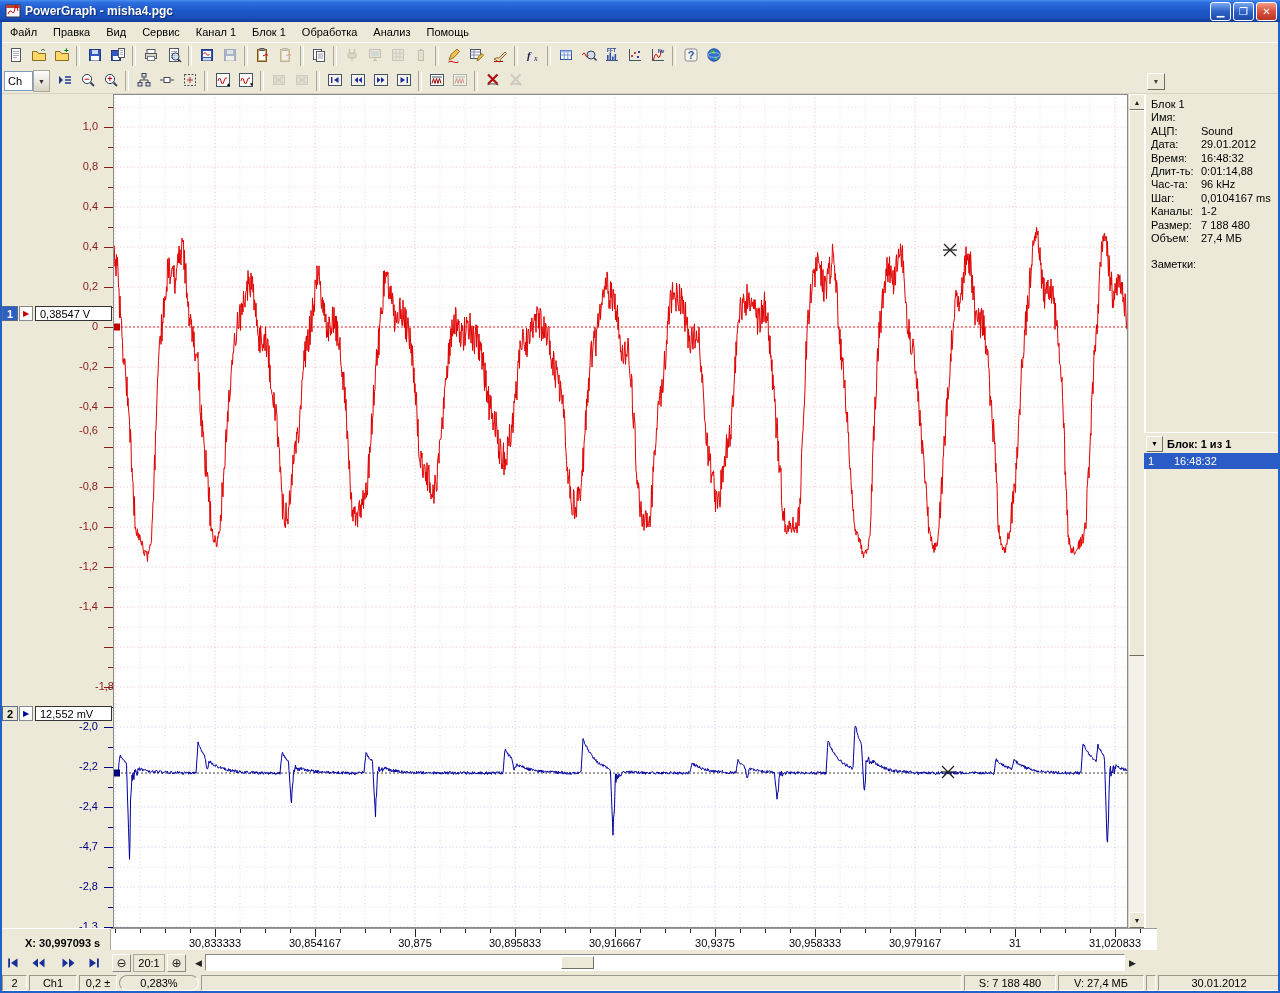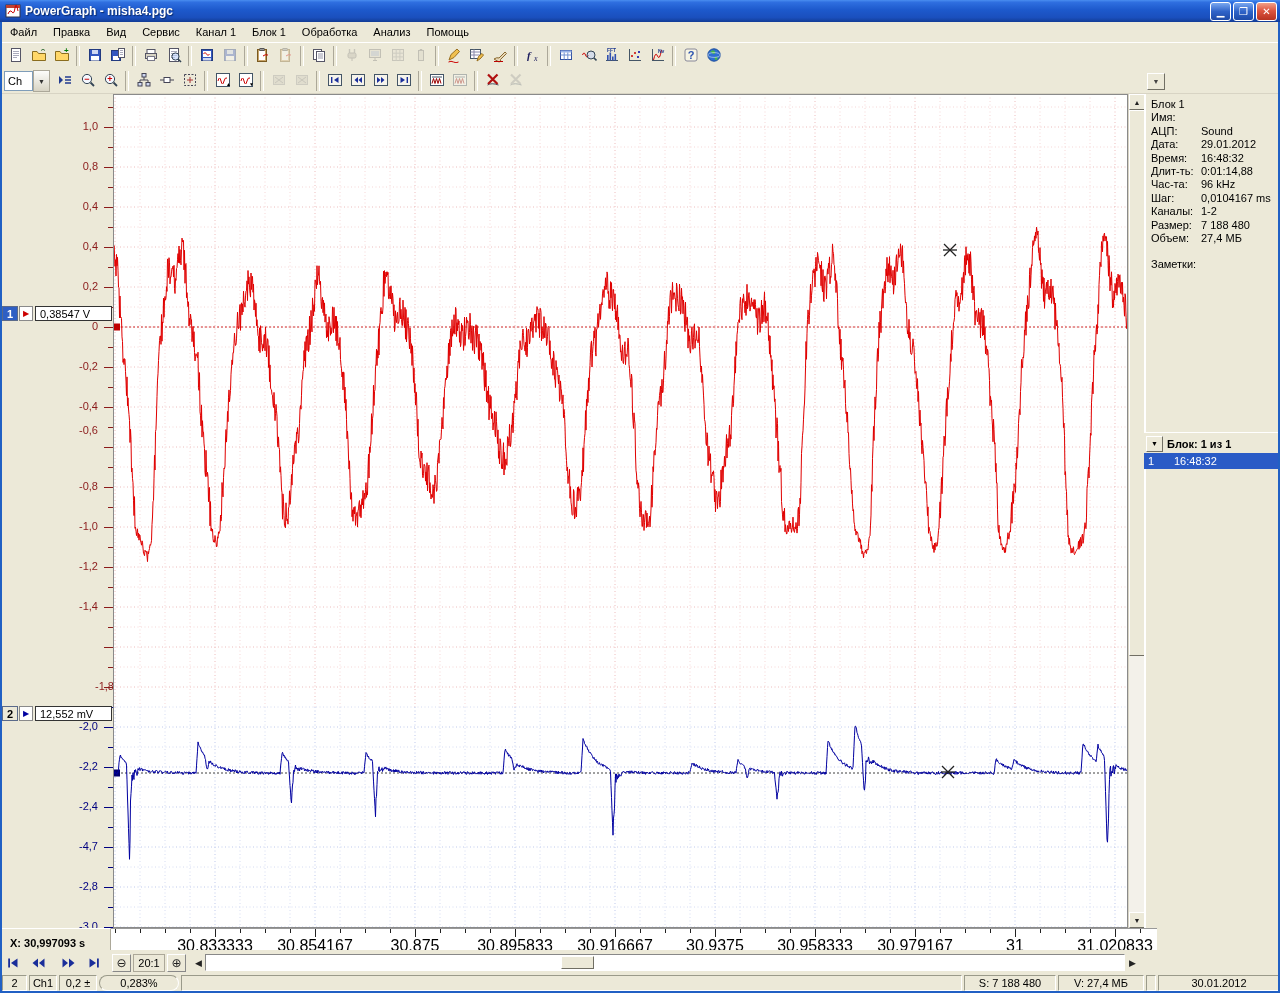--- a/index.html
+++ b/index.html
@@ -42,23 +42,23 @@
   .chan-val{width:77px;height:15px;background:#fff;border:1px solid #333;box-sizing:border-box;
     display:flex;align-items:center;padding-left:4px;margin-left:2px;font-size:11px;}
   
   .vscroll{position:absolute;left:1128px;top:94px;width:16px;height:834px;background:#f3f1ea;border-left:1px solid #d8d4c4;box-sizing:border-box;}
   .sbtn{position:absolute;width:16px;height:16px;background:#ece9d8;border:1px solid;border-color:#fff #716f64 #716f64 #fff;
     box-sizing:border-box;display:flex;align-items:center;justify-content:center;font-size:7px;color:#222;}
   .sthumb{position:absolute;background:#ece9d8;border:1px solid;border-color:#fff #716f64 #716f64 #fff;box-sizing:border-box;}
   
   .xcursor{position:absolute;left:0;top:928px;width:111px;height:30px;background:#ece9d8;
     border:1px solid;border-color:#fff #aca899 #aca899 #fff;box-sizing:border-box;
-    display:flex;align-items:center;padding-left:9px;font-weight:bold;}
+    display:flex;align-items:center;padding-left:24px;font-weight:bold;}
   .xstrip{position:absolute;left:111px;top:928px;width:1046px;height:22px;background:#fff;border-top:1px solid #999;box-sizing:border-box;}
-  .xlab{position:absolute;top:8px;font-size:16px;transform:translateX(-50%);white-space:nowrap;}
+  .xlab{position:absolute;top:8px;font-size:11px;transform:translateX(-50%);white-space:nowrap;}
   .xtick{position:absolute;top:0;width:1px;background:#222;}
   
   .botbar{position:absolute;left:0;top:950px;width:1280px;height:25px;background:#ece9d8;display:flex;align-items:center;}
   .navbtn{width:25px;height:21px;display:flex;align-items:center;justify-content:center;}
   .zbtn{width:19px;height:18px;background:#ece9d8;border:1px solid;border-color:#fff #888 #888 #fff;
     box-sizing:border-box;display:flex;align-items:center;justify-content:center;font-size:12px;color:#222;}
   .zratio{width:32px;height:18px;border:1px solid #aca899;box-sizing:border-box;display:flex;align-items:center;justify-content:center;margin:0 2px;}
   .htrack{position:relative;height:17px;background:#fff;border:1px solid;border-color:#888 #fff #fff #888;box-sizing:border-box;flex:0 0 auto;}
   .hthumb{position:absolute;top:1px;height:13px;background:#ece9d8;border:1px solid;border-color:#fff #716f64 #716f64 #fff;box-sizing:border-box;}
   
@@ -499,21 +499,21 @@
       <div class="ytick" style="top: 653px; left: 108px; width: 5px; background: rgb(0, 0, 128);"></div>
       <div class="ylab" style="top: 706px; left: 0px; color: rgb(0, 0, 128);">-2,4</div>
       <div class="ytick" style="top: 713px; left: 104px; width: 9px; background: rgb(0, 0, 128);"></div>
       <div class="ytick" style="top: 693px; left: 108px; width: 5px; background: rgb(0, 0, 128);"></div>
       <div class="ylab" style="top: 746px; left: 0px; color: rgb(0, 0, 128);">-4,7</div>
       <div class="ytick" style="top: 753px; left: 104px; width: 9px; background: rgb(0, 0, 128);"></div>
       <div class="ytick" style="top: 733px; left: 108px; width: 5px; background: rgb(0, 0, 128);"></div>
       <div class="ylab" style="top: 786px; left: 0px; color: rgb(0, 0, 128);">-2,8</div>
       <div class="ytick" style="top: 793px; left: 104px; width: 9px; background: rgb(0, 0, 128);"></div>
       <div class="ytick" style="top: 773px; left: 108px; width: 5px; background: rgb(0, 0, 128);"></div>
-      <div class="ylab" style="top: 826px; left: 0px; color: rgb(0, 0, 128);">-3,0</div>
+      <div class="ylab" style="top: 826px; left: 0px; color: rgb(0, 0, 128);">-1,3</div>
       <div class="ytick" style="top: 833px; left: 104px; width: 9px; background: rgb(0, 0, 128);"></div>
       <div class="ytick" style="top: 813px; left: 108px; width: 5px; background: rgb(0, 0, 128);"></div>
     </div>
 
   <div class="chanbox" style="top:305px;">
     <span class="chan-num" id="ch1num" style="background: rgb(46, 95, 196); color: rgb(255, 255, 255);">1</span>
     <span class="chan-arr" id="ch1arr" style="color: rgb(204, 0, 0);">▶</span>
     <span class="chan-val">0,38547 V</span>
   </div>
   <div class="chanbox" style="top:705px;">
@@ -821,21 +821,21 @@
     <span style="width:6px;"></span>
     <span style="font-size:9px;color:#222;padding:0 3px;">◀</span>
     <div class="htrack" style="width:920px;">
       <div class="hthumb" style="left:355px;width:33px;"></div>
     </div>
     <span style="font-size:9px;color:#222;padding:0 4px;">▶</span>
   </div>
 
   <div class="statusbar" id="statusbar">
       <div class="sb-cell" style="width: 25px;">2</div>
-      <div class="sb-cell" style="width: 28px;">Ch1</div>
+      <div class="sb-cell" style="width: 48px;">Ch1</div>
       <div class="sb-cell" style="width: 38px;">0,2 ±</div>
       <div class="sb-cell" style="width: 80px; border-radius: 8px;">0,283%</div>
       <div class="sb-cell" style="flex: 1 1 0%;"></div>
       <div class="sb-cell" style="width: 92px;">S: 7 188 480</div>
       <div class="sb-cell" style="width: 86px;">V: 27,4 МБ</div>
       <div class="sb-cell" style="width: 10px;"></div>
       <div class="sb-cell" style="width: 122px;">30.01.2012</div>
     </div>
 
   <div class="edge" style="left:0;top:22px;width:2px;height:971px;"></div>

